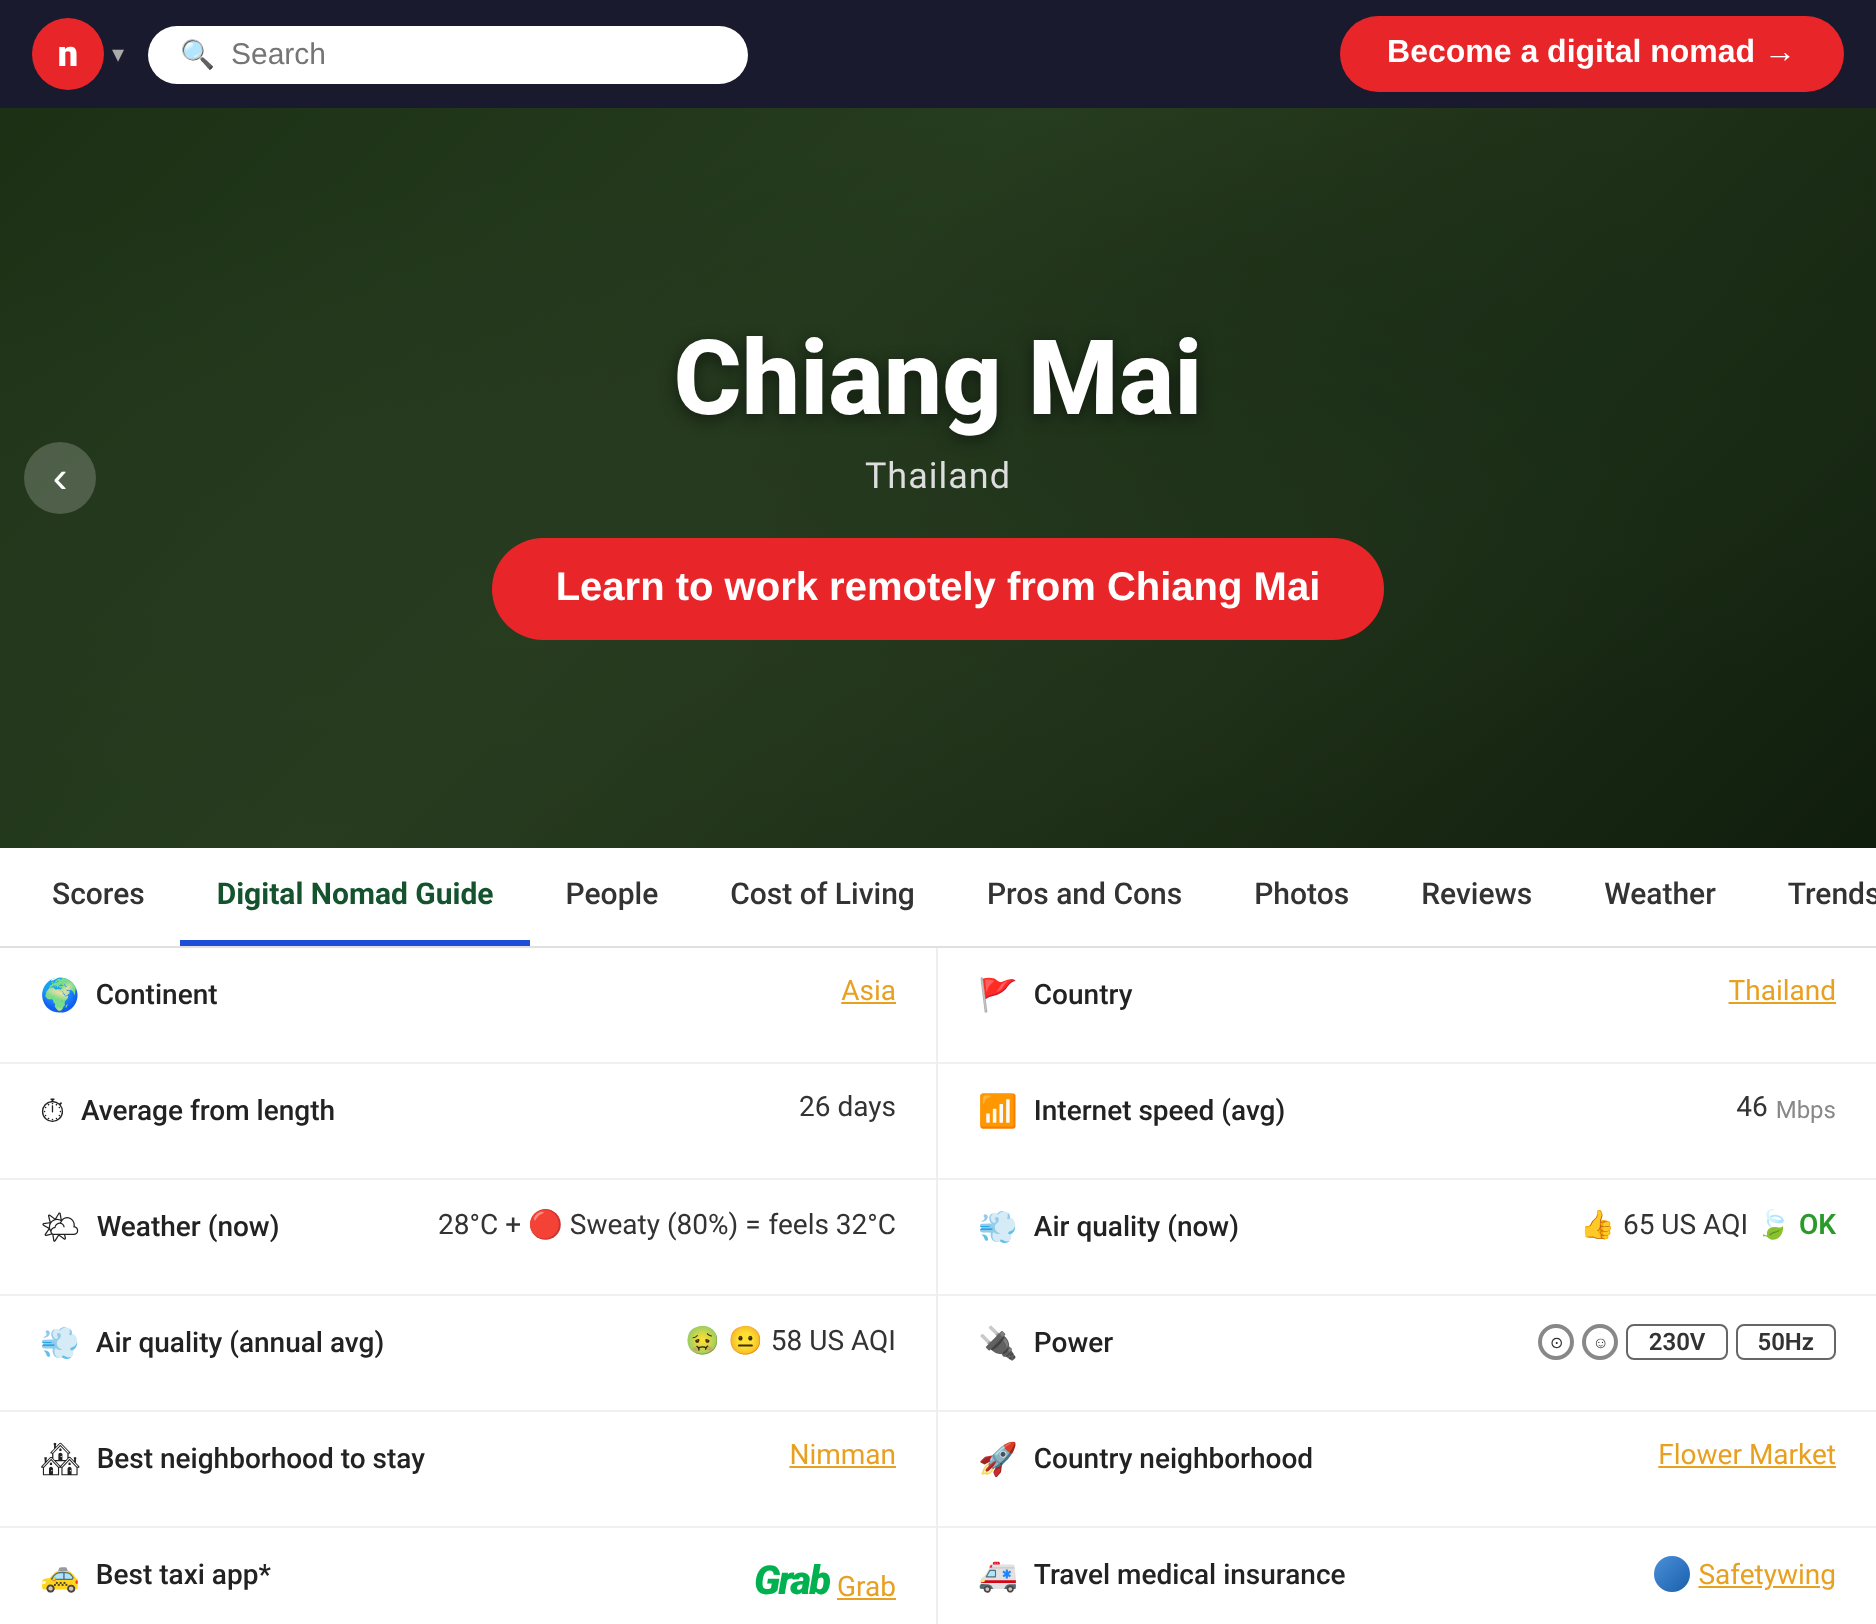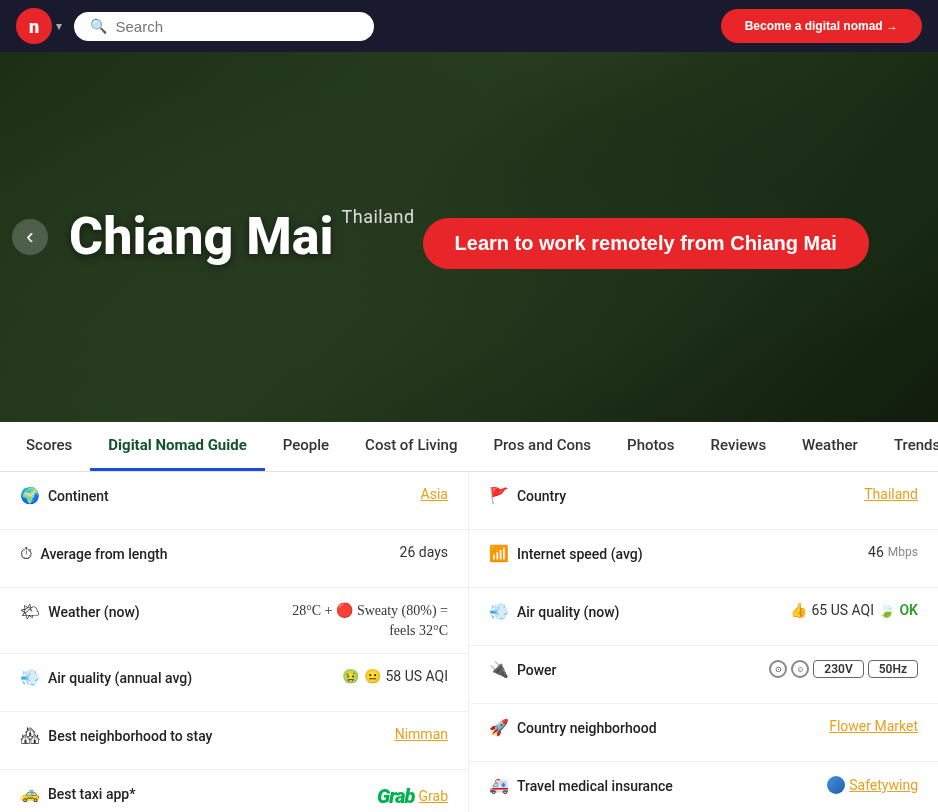--- a/index.html
+++ b/index.html
@@ -43,21 +43,21 @@
       border: none; outline: none; font-size: 15px; width: 100%; background: transparent;
     }
     .search-icon { color: #999; font-size: 14px; }
     .header-spacer { flex: 1; }
     .cta-button {
       background: #e8262a;
       color: #fff;
       border: none;
       border-radius: 24px;
       padding: 10px 24px;
-      font-size: 12px;
+      font-size: 16px;
       font-weight: 600;
       cursor: pointer;
       white-space: nowrap;
     }
 
     
     .hero {
       position: relative;
       height: 370px;
       background: linear-gradient(to bottom, #2d4a2a 0%, #3a5c30 30%, #4a6e3a 60%, #2a3a28 100%);
@@ -70,21 +70,21 @@
     }
     .hero-bg {
       position: absolute; inset: 0;
       background: 
         radial-gradient(ellipse at 30% 60%, rgba(60,90,50,0.8) 0%, transparent 60%),
         radial-gradient(ellipse at 70% 40%, rgba(40,70,35,0.7) 0%, transparent 50%),
         linear-gradient(135deg, #2a4a20 0%, #3d5e30 40%, #1a2e15 100%);
     }
     .hero-content {
       position: relative; z-index: 2;
-      display: flex; align-items: flex-start; gap: 8px;
+      display: flex; flex-direction: column; align-items: center; gap: 8px;
     }
     .hero-title {
       font-size: 52px; font-weight: 800; color: #fff;
       text-shadow: 0 2px 8px rgba(0,0,0,0.5);
     }
     .hero-subtitle {
       font-size: 18px; color: #ddd; font-weight: 400; letter-spacing: 0.5px;
     }
     .hero-cta {
       margin-top: 12px;
@@ -131,37 +131,37 @@
       border-bottom: 1px solid #f0f0f0;
       min-height: 58px;
     }
     .row-label {
       display: flex; align-items: center; gap: 8px;
       font-size: 14px; color: #222; font-weight: 500; flex: 1;
     }
     .row-label-icon { font-size: 16px; }
     .row-value {
       font-size: 14px; color: #333; text-align: right;
-      display: flex; align-items: center; gap: 4px; flex-wrap: wrap; justify-content: flex-end;
+      display: flex; align-items: flex-end; gap: 4px; flex-wrap: wrap; justify-content: flex-end;
     }
     .link { color: #e8a020; text-decoration: underline; cursor: pointer; }
     .grab-logo {
       color: #00b14f; font-size: 20px; font-weight: 900; font-style: italic; letter-spacing: -1px;
     }
     .badge {
       border: 1px solid #666; border-radius: 4px;
       padding: 1px 10px; font-size: 12px; color: #333; font-weight: 600;
     }
     .ok-badge { color: #2a9a2a; font-weight: 600; }
     .safewing-icon { display: inline-block; width: 18px; height: 18px; border-radius: 50%; background: linear-gradient(135deg, #4a90d9 0%, #1a5faa 100%); vertical-align: middle; }
     .circle-icon {
       width: 18px; height: 18px; border: 2px solid #888; border-radius: 50%;
       display: inline-flex; align-items: center; justify-content: center; font-size: 8px;
     }
-    .weather-value { display: flex; align-items: center; gap: 4px; flex-direction: column; align-items: flex-end; font-family: Liberation Serif, serif; }
+    .weather-value { display: flex; align-items: center; gap: 4px; flex-direction: row; align-items: flex-end; }
   </style>
 </head>
 <body>
 
 <header class="header">
   <div class="logo-wrap">
     <div class="logo-circle">n</div>
     <span class="logo-chevron">▾</span>
   </div>
   <div class="search-bar">

